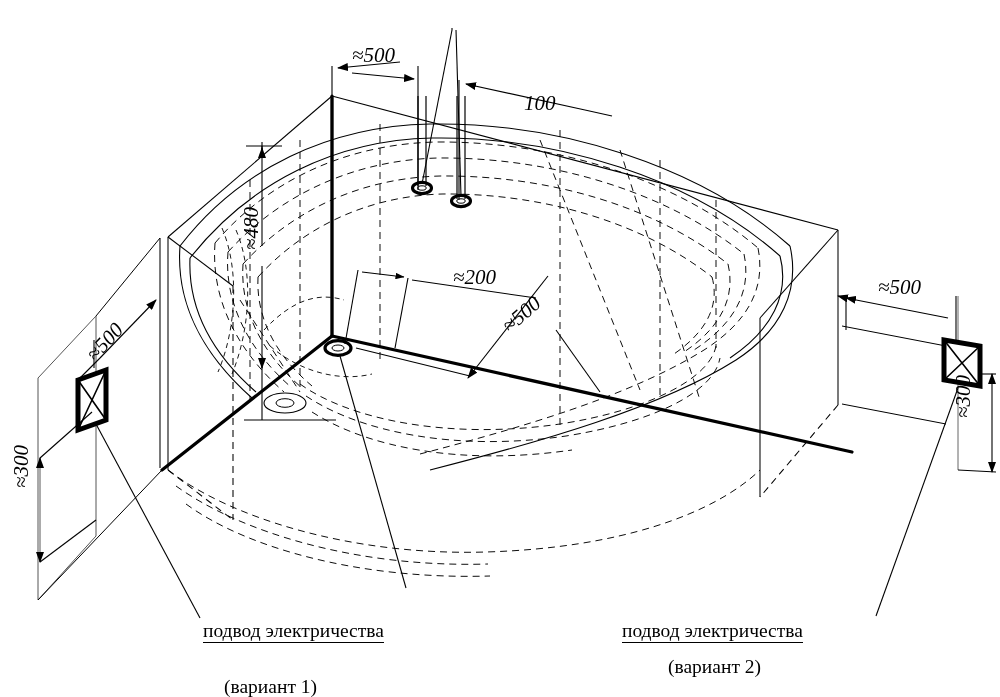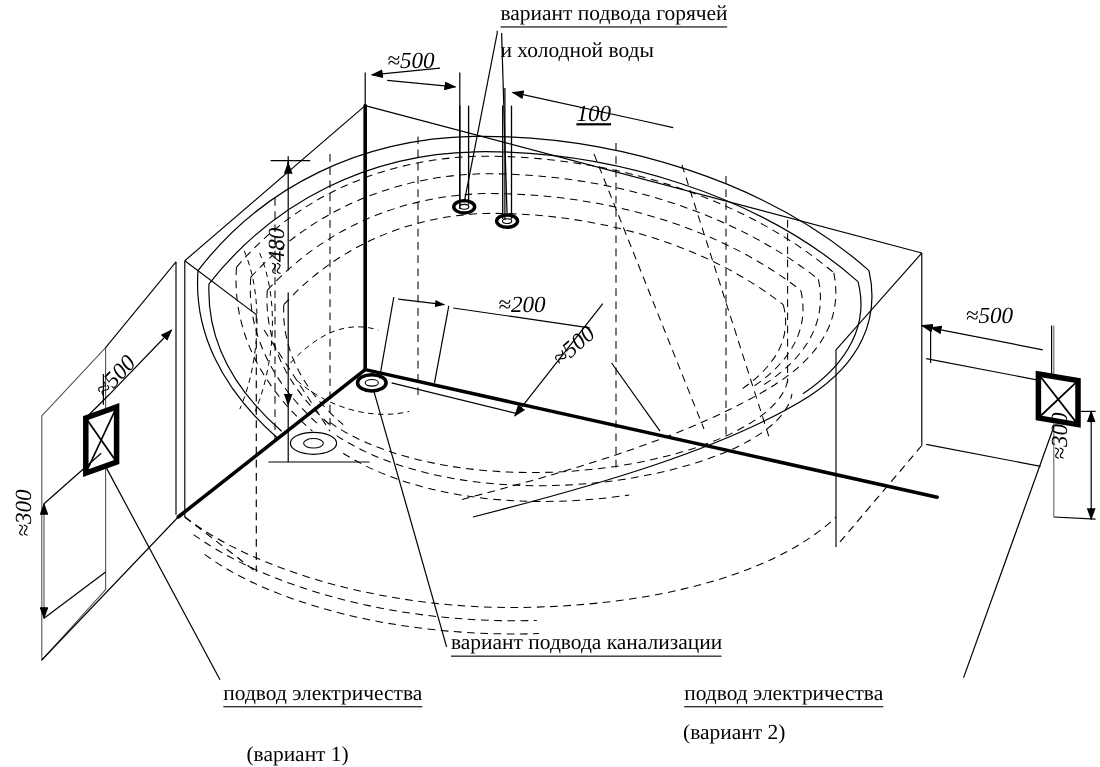--- a/index.html
+++ b/index.html
@@ -224,34 +224,31 @@
       <path d="M452 30 L452 28"></path>
 
       <path d="M340 356 L406 588"></path>
 
       <path d="M96 424 L200 618"></path>
 
       <path d="M958 388 L876 616"></path>
     </g>
   </svg>
 
-  <div class="lbl callout u" style="left:455px;top:2px;">вариант подвода горячей</div>
-  <div class="lbl callout" style="left:455px;top:36px;">и холодной воды</div>
-
-  <div class="lbl callout u" style="left:410px;top:574px;">вариант подвода канализации</div>
+
 
   <div class="lbl callout u" style="left:203px;top:620px;">подвод электричества</div>
   <div class="lbl callout" style="left:224px;top:656px;margin-top:20px;">(вариант 1)</div>
 
   <div class="lbl callout u" style="left:622px;top:620px;">подвод электричества</div>
-  <div class="lbl callout" style="left:621px;top:656px;text-align:center;">(вариант 2)</div>
+  <div class="lbl callout" style="left:668px;top:656px;text-align:center;">(вариант 2)</div>
 
   <div class="lbl dim" style="left:352px;top:44px;">≈500</div>
 
-  <div class="lbl dim" style="left:524px;top:92px;text-decoration:underline;">100</div>
+  <div class="lbl dim" style="left:524px;top:92px;">100</div>
 
   <div class="lbl dim rot-90" style="left:240px;top:250px;">≈480</div>
 
   <div class="lbl dim" style="left:423px;top:266px;margin-left:30px;">≈200</div>
 
   <div class="lbl dim rot-40" style="left:498px;top:320px;">≈500</div>
 
   <div class="lbl dim rot-135" style="left:82px;top:350px;">≈500</div>
 
   <div class="lbl dim rot-90" style="left:10px;top:488px;">≈300</div>

